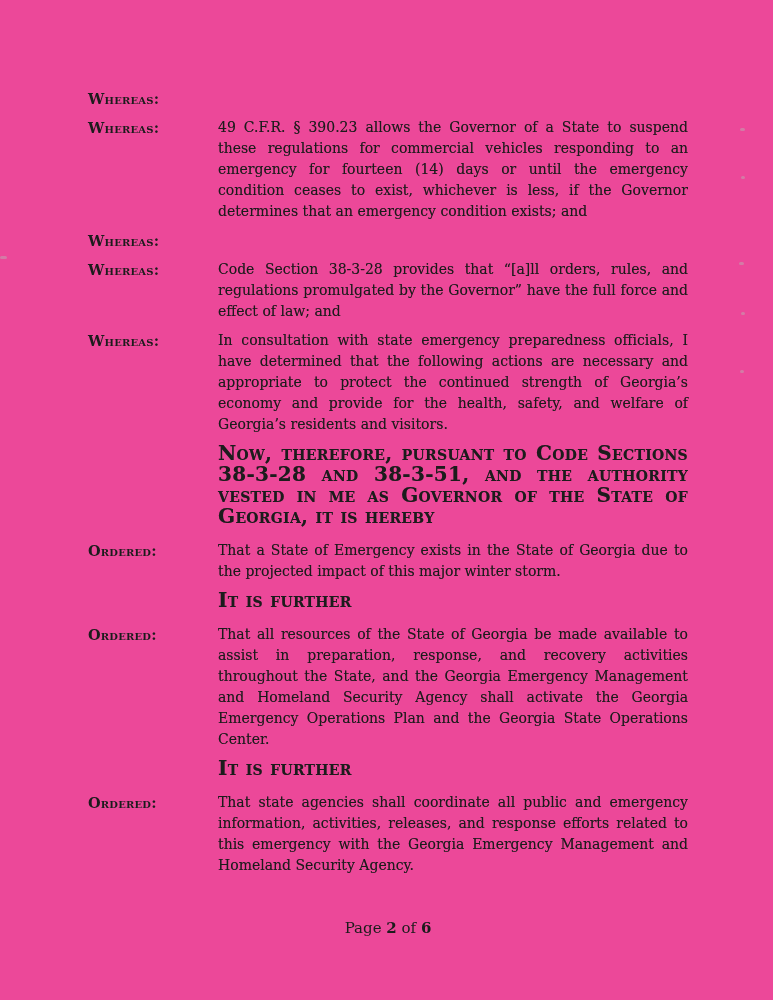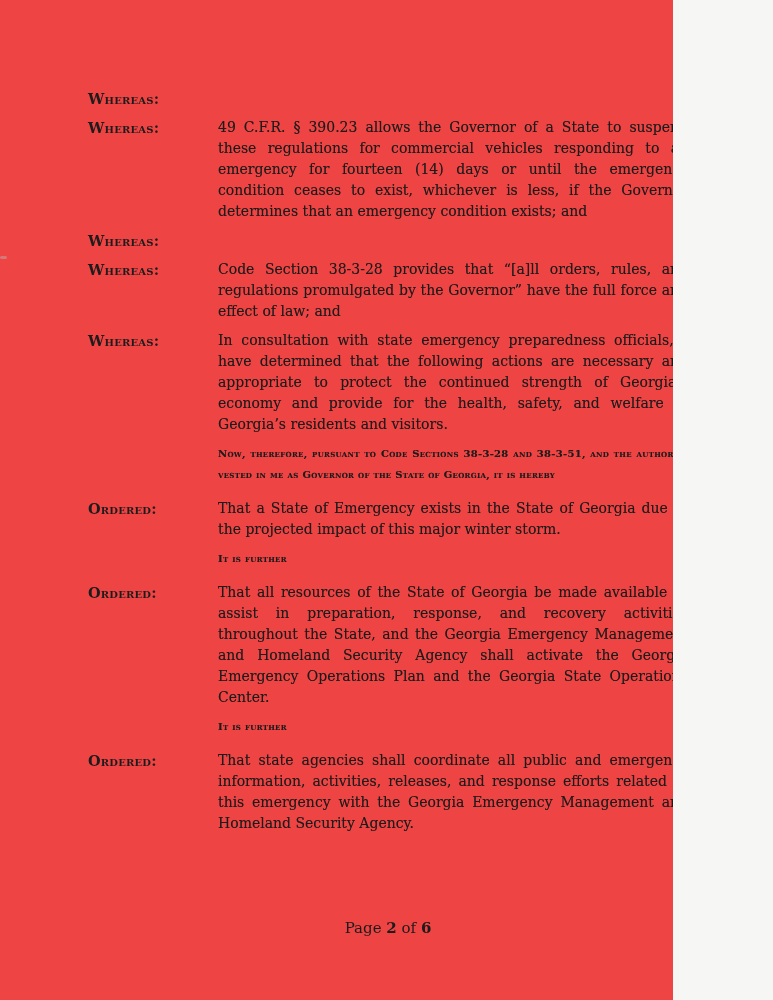--- a/index.html
+++ b/index.html
@@ -3,23 +3,23 @@
 <meta charset="utf-8">
 <style>
   * { margin: 0; padding: 0; box-sizing: border-box; }
   html, body {
     width: 773px;
     background: #f6f6f4;
     font-family: "DejaVu Serif", serif;
   }
   .page {
     position: relative;
-    width: 673px;
+    width: 773px;
     height: 1000px;
-    background: #ef4444;
+    background: #ec4899;
     color: #1c1c1c;
     overflow: hidden;
   }
   .content {
     position: absolute;
     left: 88px;
     top: 88px;
     width: 600px;
   }
   .row {
@@ -37,21 +37,21 @@
   .clause-body {
     font-size: 14px;
     line-height: 21px;
     text-align: justify;
     text-shadow: 0 0 0.4px rgba(20,20,20,0.45);
   }
   .italic { font-style: italic; }
   .sc {
     font-weight: bold;
     font-variant: small-caps;
-    font-size: 10px;
+    font-size: 20px;
     letter-spacing: 0.3px;
   }
   .row.gap-lg { margin-bottom: 13px; }
   .footer {
     position: absolute;
     top: 918px;
     left: 88px;
     width: 600px;
     text-align: center;
     font-size: 15px;

